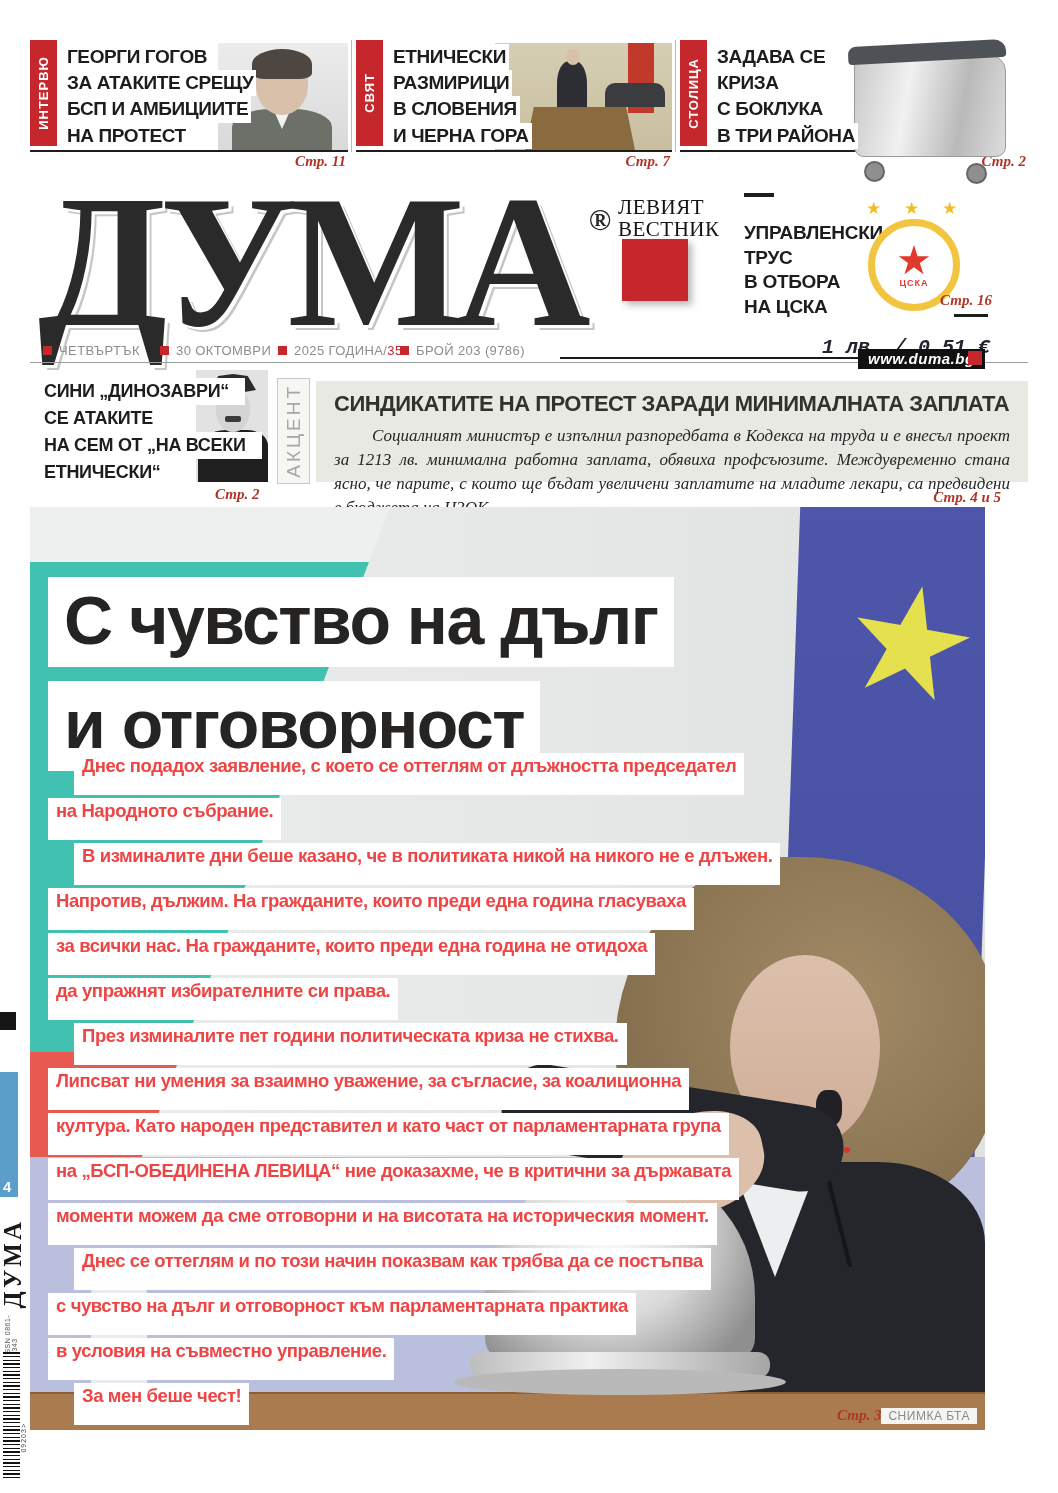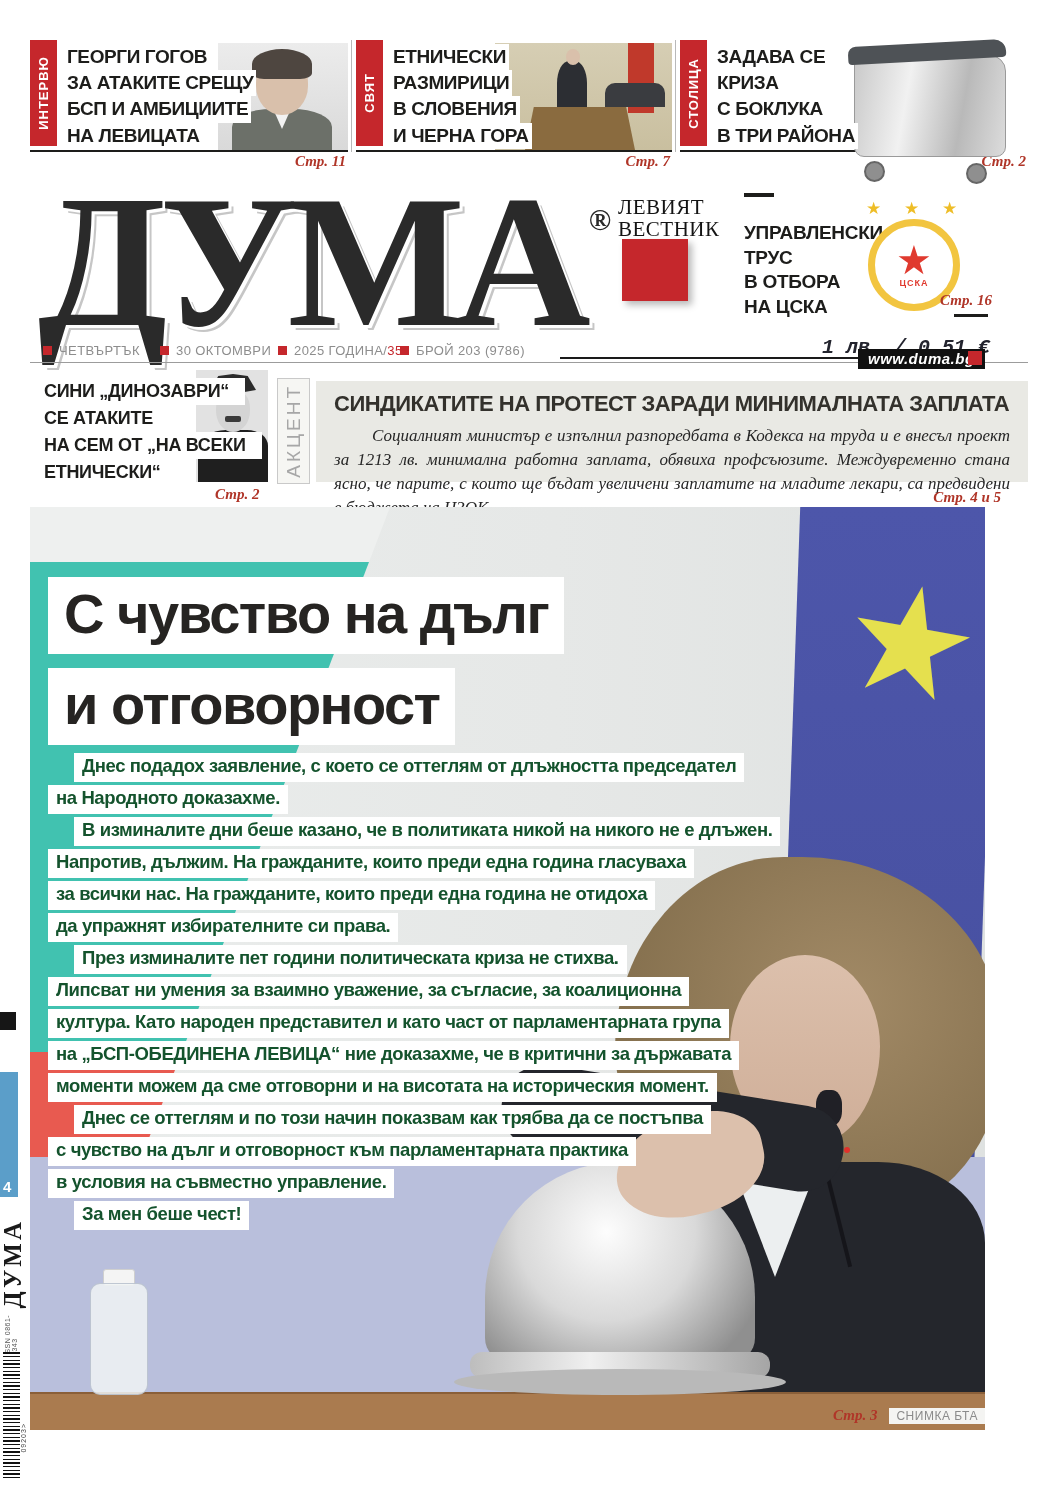--- a/index.html
+++ b/index.html
@@ -153,28 +153,28 @@
   .arm{position:absolute;left:470px;top:578px;width:345px;height:86px;background:#24262c;border-radius:42px;
       transform:rotate(9deg);z-index:8;}
   .hand{position:absolute;left:585px;top:608px;width:150px;height:100px;background:#dcc0ac;z-index:9;
       border-radius:58% 42% 52% 48%;transform:rotate(-12deg);}
 
   .kicker{position:absolute;left:18px;top:18px;z-index:20;}
   .kicker span{background:#fff;padding:4px 12px;font-weight:700;font-size:27px;letter-spacing:-0.5px;
       color:#242220;display:inline-block;}
   .bighead{position:absolute;left:18px;top:70px;z-index:20;}
   .bighead .hl{margin-bottom:14px;}
-  .bighead .hl span{background:#fff;padding:4px 16px 8px;font-weight:700;font-size:56px;letter-spacing:-1.5px;
+  .bighead .hl span{background:#fff;padding:4px 16px 8px;font-weight:700;font-size:68px;letter-spacing:-1.5px;
       color:#262422;display:inline-block;white-space:nowrap;}
   .article-text{position:absolute;left:18px;top:246px;width:740px;z-index:20;}
   .aline{margin-bottom:3px;}
-  .aline span{background:#fff;padding:2px 8px 5px;display:inline-block;font-weight:700;font-size:18.5px;
-      letter-spacing:-0.4px;color:#14532d;white-space:nowrap;}
+  .aline span{background:#fff;padding:2px 8px 18px;display:inline-block;font-weight:700;font-size:18.5px;
+      letter-spacing:-0.4px;color:#ef4444;white-space:nowrap;}
   .aline.ind span{margin-left:26px;}
-  .photo-meta{position:absolute;right:0;bottom:6px;z-index:21;display:flex;align-items:center;gap:12px;}
+  .photo-meta{position:absolute;right:8px;bottom:6px;z-index:21;display:flex;align-items:center;gap:0;}
   .credit{background:#f4f4f2;color:#8b8b8b;font-size:12px;letter-spacing:0.5px;padding:1px 7px;}
 
   
   .spine-black{position:absolute;left:0;top:1012px;width:16px;height:18px;background:#161616;}
   .spine-blue{position:absolute;left:0;top:1072px;width:18px;height:125px;background:#5b9ec9;}
   .spine-blue span{position:absolute;left:3px;bottom:2px;color:#fff;font-weight:700;font-size:15px;}
   .spine-title{position:absolute;left:-2px;top:1205px;width:30px;height:118px;display:flex;
       align-items:center;justify-content:center;}
   .spine-title span{writing-mode:vertical-rl;transform:rotate(180deg);font-family:"Liberation Serif",serif;
       font-weight:700;font-size:25px;letter-spacing:3px;color:#1a1a1a;}
@@ -193,21 +193,21 @@
   <div class="teaser-row">
 
     <div class="teaser" style="left:0;width:318px;">
       <div class="t-label">
         <span>ИНТЕРВЮ</span>
       </div>
       <div class="t-title">
         <div>ГЕОРГИ ГОГОВ</div>
         <div>ЗА АТАКИТЕ СРЕЩУ</div>
         <div>БСП И АМБИЦИИТЕ</div>
-        <div>НА ЛЕВИЦАТА</div>
+        <div>НА ПРОТЕСТ</div>
       </div>
       <div class="photo ph-portrait">
         <div class="shoulders"></div>
         <div class="collar"></div>
         <div class="head"></div>
         <div class="hairc"></div>
       </div>
       <div class="t-rule" style="left:0;width:318px;"></div>
       <div class="pageref t-pageref">Стр. 11</div>
     </div>
@@ -340,21 +340,21 @@
     <div class="arm"></div>
     <div class="hand"></div>
 
     <div class="bighead">
       <div class="hl"><span>С чувство на дълг</span></div>
       <div class="hl"><span>и отговорност</span></div>
     </div>
 
     <div class="article-text">
       <div class="aline ind"><span>Днес подадох заявление, с което се оттеглям от длъжността председател</span></div>
-      <div class="aline"><span>на Народното доказахме.</span></div>
+      <div class="aline"><span>на Народното събрание.</span></div>
       <div class="aline ind"><span>В изминалите дни беше казано, че в политиката никой на никого не е длъжен.</span></div>
       <div class="aline"><span>Напротив, дължим. На гражданите, които преди една година гласуваха</span></div>
       <div class="aline"><span>за всички нас. На гражданите, които преди една година не отидоха</span></div>
       <div class="aline"><span>да упражнят избирателните си права.</span></div>
       <div class="aline ind"><span>През изминалите пет години политическата криза не стихва.</span></div>
       <div class="aline"><span>Липсват ни умения за взаимно уважение, за съгласие, за коалиционна</span></div>
       <div class="aline"><span>култура. Като народен представител и като част от парламентарната група</span></div>
       <div class="aline"><span>на „БСП-ОБЕДИНЕНА ЛЕВИЦА“ ние доказахме, че в критични за държавата</span></div>
       <div class="aline"><span>моменти можем да сме отговорни и на висотата на историческия момент.</span></div>
       <div class="aline ind"><span>Днес се оттеглям и по този начин показвам как трябва да се постъпва</span></div>

